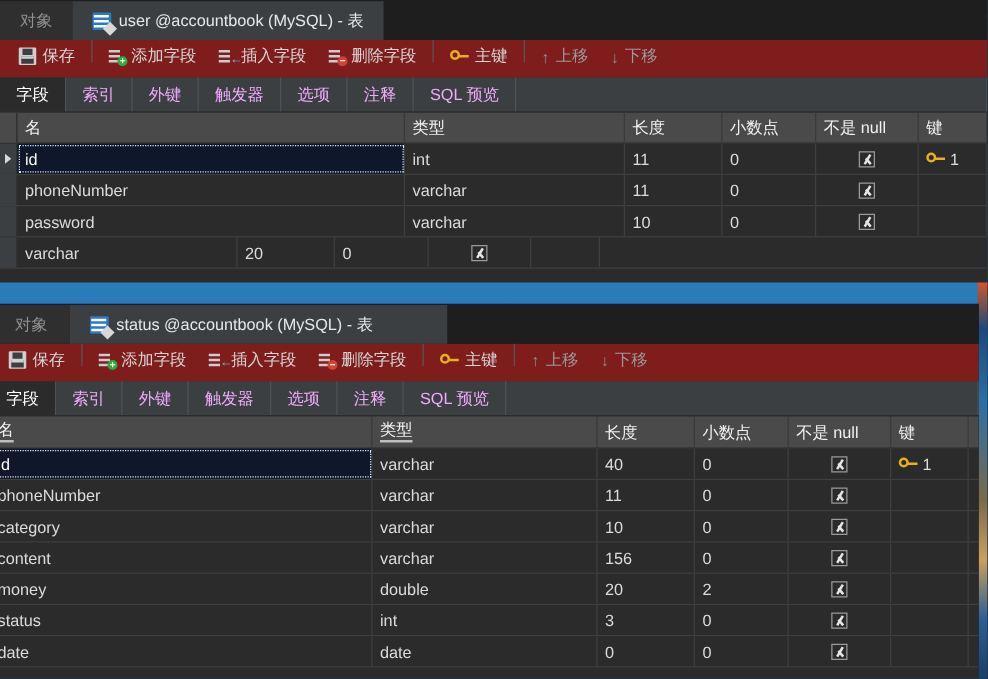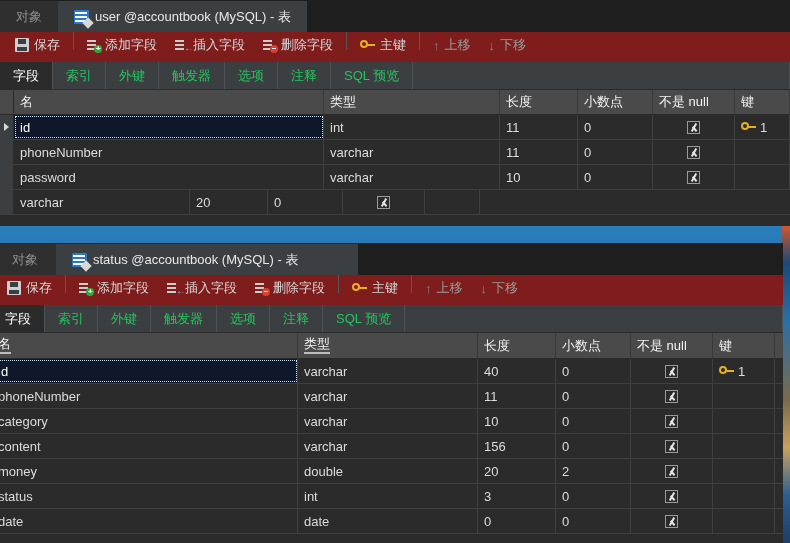--- a/index.html
+++ b/index.html
@@ -93,21 +93,21 @@
   .ic-key:before{content:"";position:absolute;left:0;top:1px;width:8px;height:8px;border:2px solid #e8b021;
     border-radius:50%;box-sizing:border-box;}
   .ic-key:after{content:"";position:absolute;left:7px;top:5px;width:8px;height:2px;background:#e8b021;
     box-shadow:0 3px 0 -1px #e8b021;}
 
   .ic-arr{font-size:13px;line-height:1;color:#8d8d8d;}
 
   
   .subtabs{height:28px;background:#3c3f41;display:flex;align-items:stretch;
     border-bottom:1px solid #2b2b2b;box-sizing:border-box;}
-  .stab{display:flex;align-items:center;padding:0 13px;font-size:13px;color:#22c55e;white-space:nowrap;
+  .stab{display:flex;align-items:center;padding:0 13px;font-size:13px;color:#f0abfc;white-space:nowrap;
     border-right:1px solid #4e5254;box-sizing:border-box;}
   .stab.active{background:#2b2b2b;color:#ffffff;}
   .stab-rest{flex:1;border-bottom:0;}
 
   
   .grid{background:#2b2b2b;position:relative;overflow:hidden;}
   .grow{display:flex;height:25px;box-sizing:border-box;border-bottom:1px solid #3f3f3f;}
   .ghead{height:25px;background:#4a4a4a;color:#f0f0f0;border-bottom:1px solid #2b2b2b;}
   .gcell{
     display:flex;align-items:center;padding:0 6px;font-size:13px;color:#dcdcdc;

